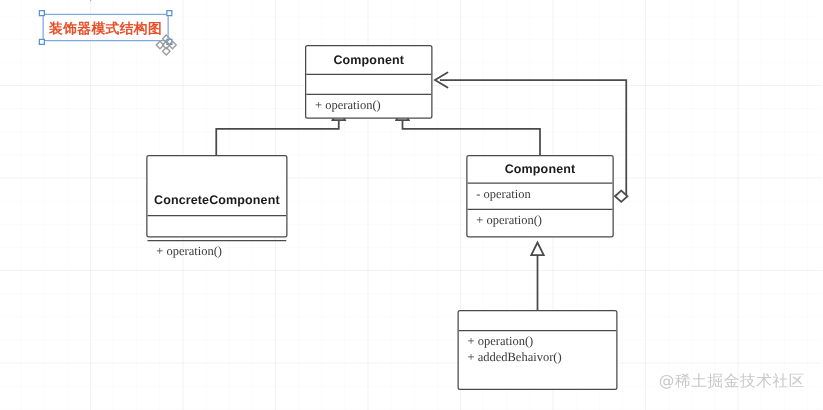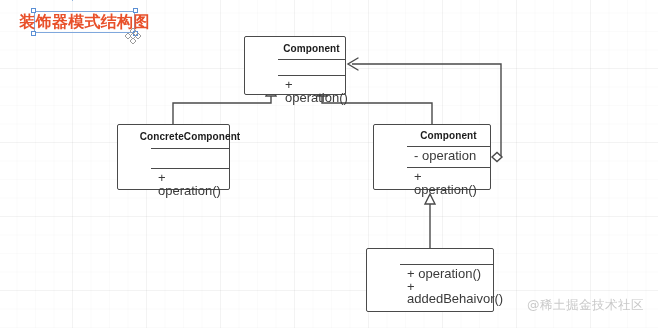--- a/index.html
+++ b/index.html
@@ -24,42 +24,42 @@
   }
 
   
   .uml-class {
     position: absolute;
     box-sizing: border-box;
     background: #ffffff;
     border: 1.4px solid #4a4a4a;
     border-radius: 2px;
     z-index: 5;
-    padding-left: 33px;
   }
   .uml-title {
     box-sizing: border-box;
     width: 100%;
     text-align: center;
     font-weight: bold;
     font-size: 10px;
     color: #1b1b1b;
     letter-spacing: 0.1px;
     border-bottom: 1.4px solid #4a4a4a;
     display: flex;
     align-items: center;
     justify-content: center;
   }
   .uml-attrs, .uml-methods {
     box-sizing: border-box;
     width: 100%;
-    font-size: 13px;
+    font-size: 10px;
     color: #3a3a3a;
     padding: 3px 7px 2px 7px;
     line-height: 12.5px;
+    font-family: Liberation Serif, serif;
   }
   .uml-attrs {
     border-bottom: 1.4px solid #4a4a4a;
   }
   .uml-attrs.empty { padding: 0; }
 
   
   #wires {
     position: absolute;
     left: 0; top: 0;
@@ -86,21 +86,21 @@
     background: rgba(255,255,255,0.35);
   }
   #title-text {
     position: absolute;
     left: 0; top: 0;
     width: 100%; height: 100%;
     display: flex;
     align-items: center;
     justify-content: center;
     font-family: "DejaVu Sans", "Liberation Sans", sans-serif;
-    font-size: 16px;
+    font-size: 11px;
     font-weight: bold;
     color: #e8502a;
     white-space: nowrap;
     letter-spacing: 0.3px;
   }
   .sel-handle {
     position: absolute;
     width: 5px;
     height: 5px;
     box-sizing: border-box;
@@ -170,21 +170,21 @@
 
   <div class="uml-class" style="left:244px; top:36px; width:102px; height:59px;">
     <div class="uml-title" style="height:23px;">Component</div>
     <div class="uml-attrs empty" style="height:16px;"></div>
     <div class="uml-methods">
       <div>+ operation()</div>
     </div>
   </div>
 
   <div class="uml-class" style="left:117px; top:124px; width:113px; height:66px;">
-    <div class="uml-title" style="height:24px;">ConcreteComponent</div>
+    <div class="uml-title" style="height:24px;margin-top:24px;">ConcreteComponent</div>
     <div class="uml-attrs empty" style="height:20px;"></div>
     <div class="uml-methods">
       <div>+ operation()</div>
     </div>
   </div>
 
   <div class="uml-class" style="left:373px; top:124px; width:118px; height:66px;">
     <div class="uml-title" style="height:22px;">Component</div>
     <div class="uml-attrs" style="height:21px;">
       <div>- operation</div>

